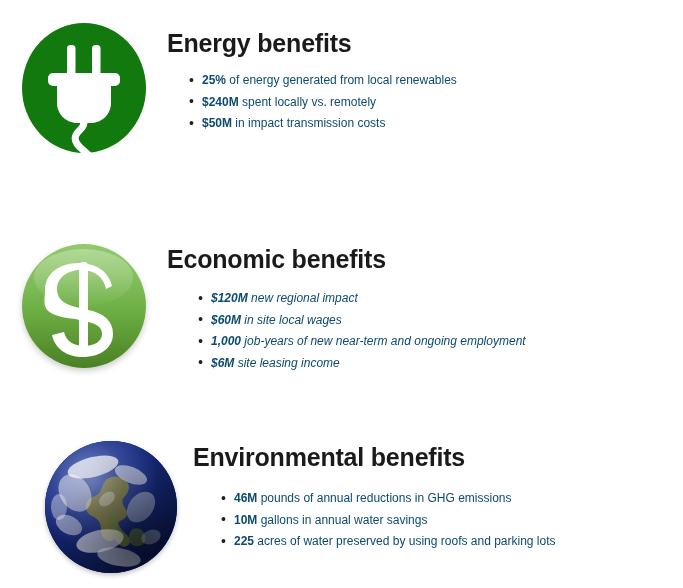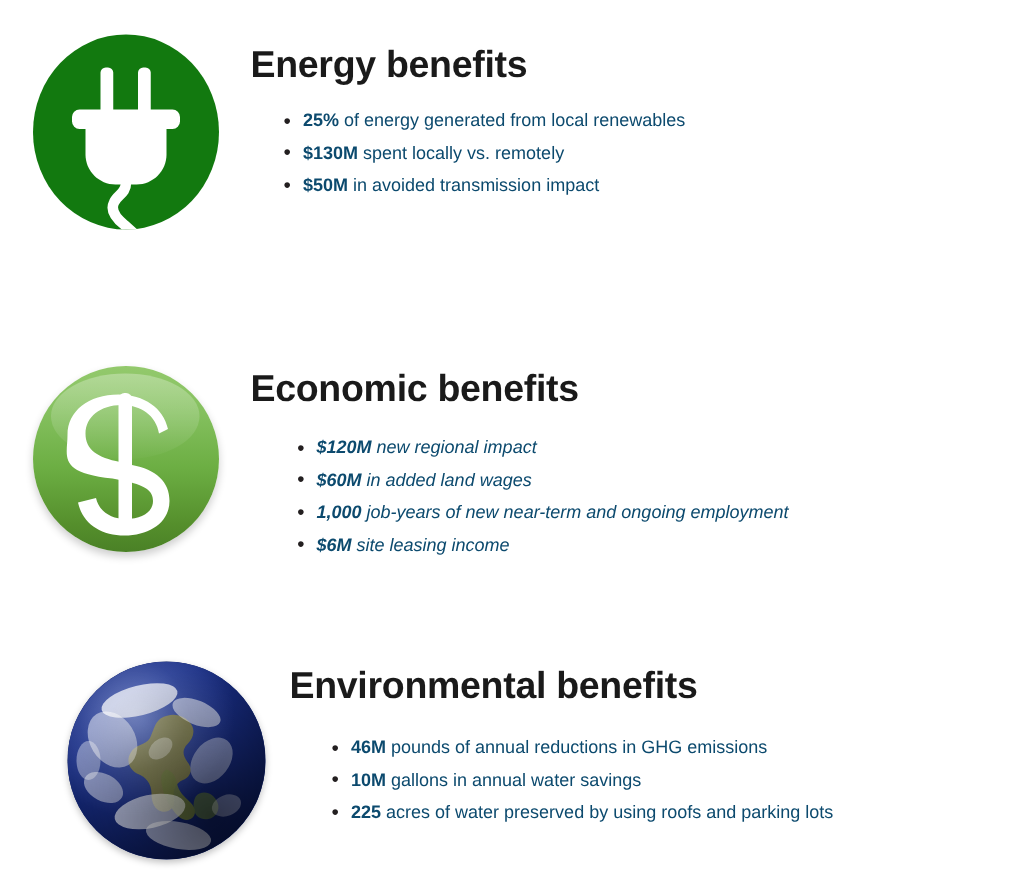--- a/index.html
+++ b/index.html
@@ -173,42 +173,42 @@
           <rect x="26" y="50" width="72" height="13" rx="5" fill="#ffffff"></rect>
           <path d="M35 62 h54 v18 c0 11 -9 20 -20 20 h-14 c-11 0 -20 -9 -20 -20 z" fill="#ffffff"></path>
           <path d="M62 99 c0 7 -6 8 -8 13 c-3 6 2 11 7 15 l10 9" stroke="#ffffff" stroke-width="7" fill="none" stroke-linecap="round"></path>
         </svg>
       </div>
     </div>
     <div class="content-slot">
       <div class="section-heading">Energy benefits</div>
       <ul class="bullet-list">
         <li class="bullet-item"><span class="bullet-value">25%</span><span class="bullet-rest"> of energy generated from local renewables</span></li>
-        <li class="bullet-item"><span class="bullet-value">$130M</span><span class="bullet-rest"> spent locally vs. remotely</span></li>
-        <li class="bullet-item"><span class="bullet-value">$50M</span><span class="bullet-rest"> in avoided transmission impact</span></li>
+        <li class="bullet-item"><span class="bullet-value">$240M</span><span class="bullet-rest"> spent locally vs. remotely</span></li>
+        <li class="bullet-item"><span class="bullet-value">$50M</span><span class="bullet-rest"> in impact transmission costs</span></li>
       </ul>
     </div>
   </div>
 
   <div class="benefit-section" id="section-economic">
     <div class="icon-slot">
       <div class="money-sphere">
         <svg class="money-glyph" viewBox="0 0 124 124">
           <g fill="#ffffff">
             <rect x="57" y="18" width="9" height="88" rx="4"></rect>
             <path d="M84 45 c-2 -12 -12 -19 -25 -19 c-14 0 -24 8 -24 19 c0 11 8 16 23 19 l8 2 c16 3 25 11 25 24 c0 14 -13 23 -30 23 c-16 0 -28 -8 -31 -22 l12 -3 c2 9 10 14 20 14 c11 0 18 -5 18 -12 c0 -7 -5 -10 -17 -13 l-10 -2 C16 71 23 60 23 46 c0 -16 14 -27 34 -27 c17 0 30 9 33 23 z"></path>
           </g>
         </svg>
       </div>
     </div>
     <div class="content-slot">
       <div class="section-heading">Economic benefits</div>
       <ul class="bullet-list">
         <li class="bullet-item"><span class="bullet-value">$120M</span><span class="bullet-rest"> new regional impact</span></li>
-        <li class="bullet-item"><span class="bullet-value">$60M</span><span class="bullet-rest"> in added land wages</span></li>
+        <li class="bullet-item"><span class="bullet-value">$60M</span><span class="bullet-rest"> in site local wages</span></li>
         <li class="bullet-item"><span class="bullet-value">1,000</span><span class="bullet-rest"> job-years of new near-term and ongoing employment</span></li>
         <li class="bullet-item"><span class="bullet-value">$6M</span><span class="bullet-rest"> site leasing income</span></li>
       </ul>
     </div>
   </div>
 
   <div class="benefit-section" id="section-environmental">
     <div class="icon-slot">
       <div class="earth-globe">
         <svg class="earth-svg" viewBox="0 0 132 132" preserveAspectRatio="xMidYMid slice">

